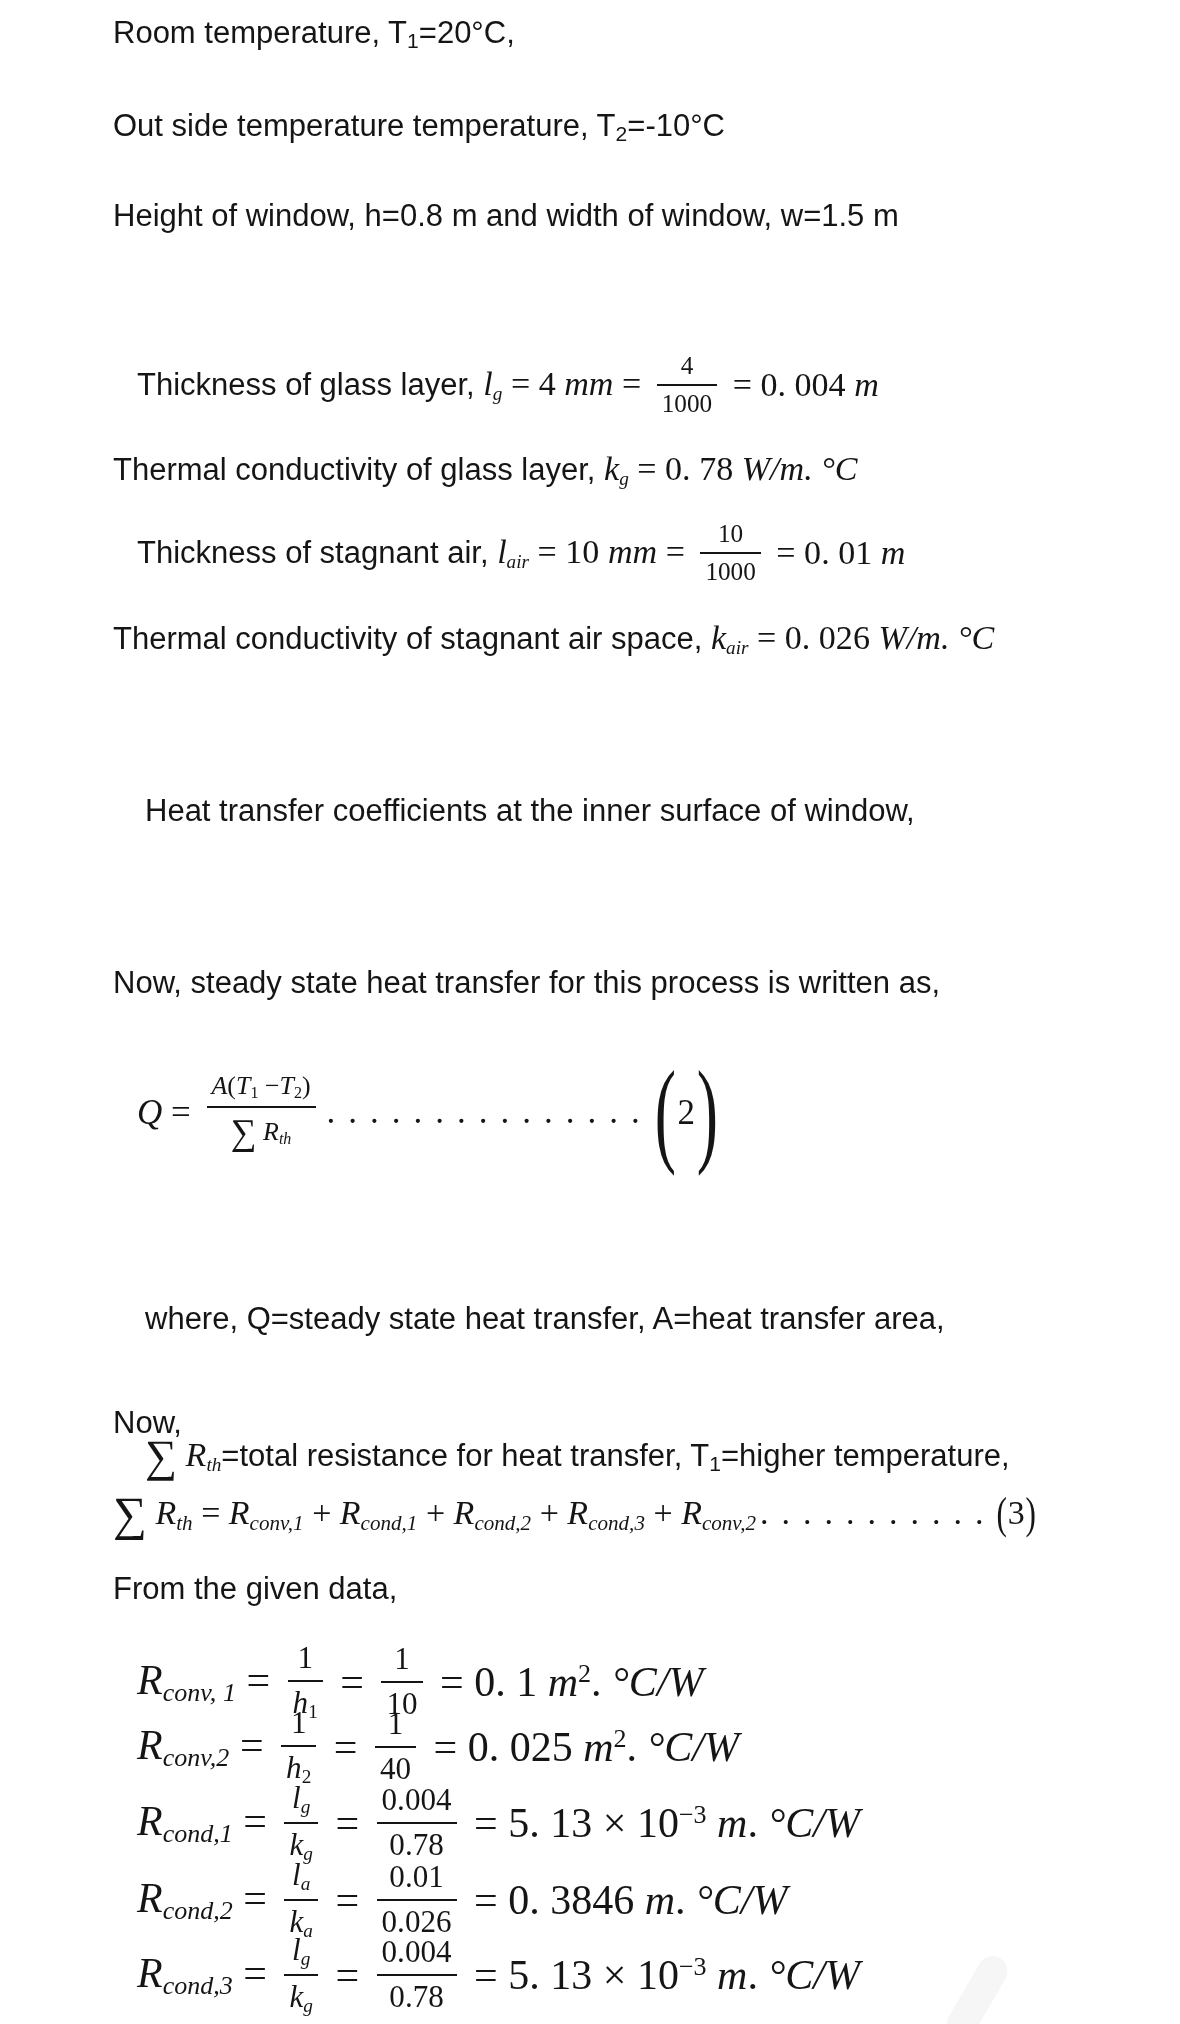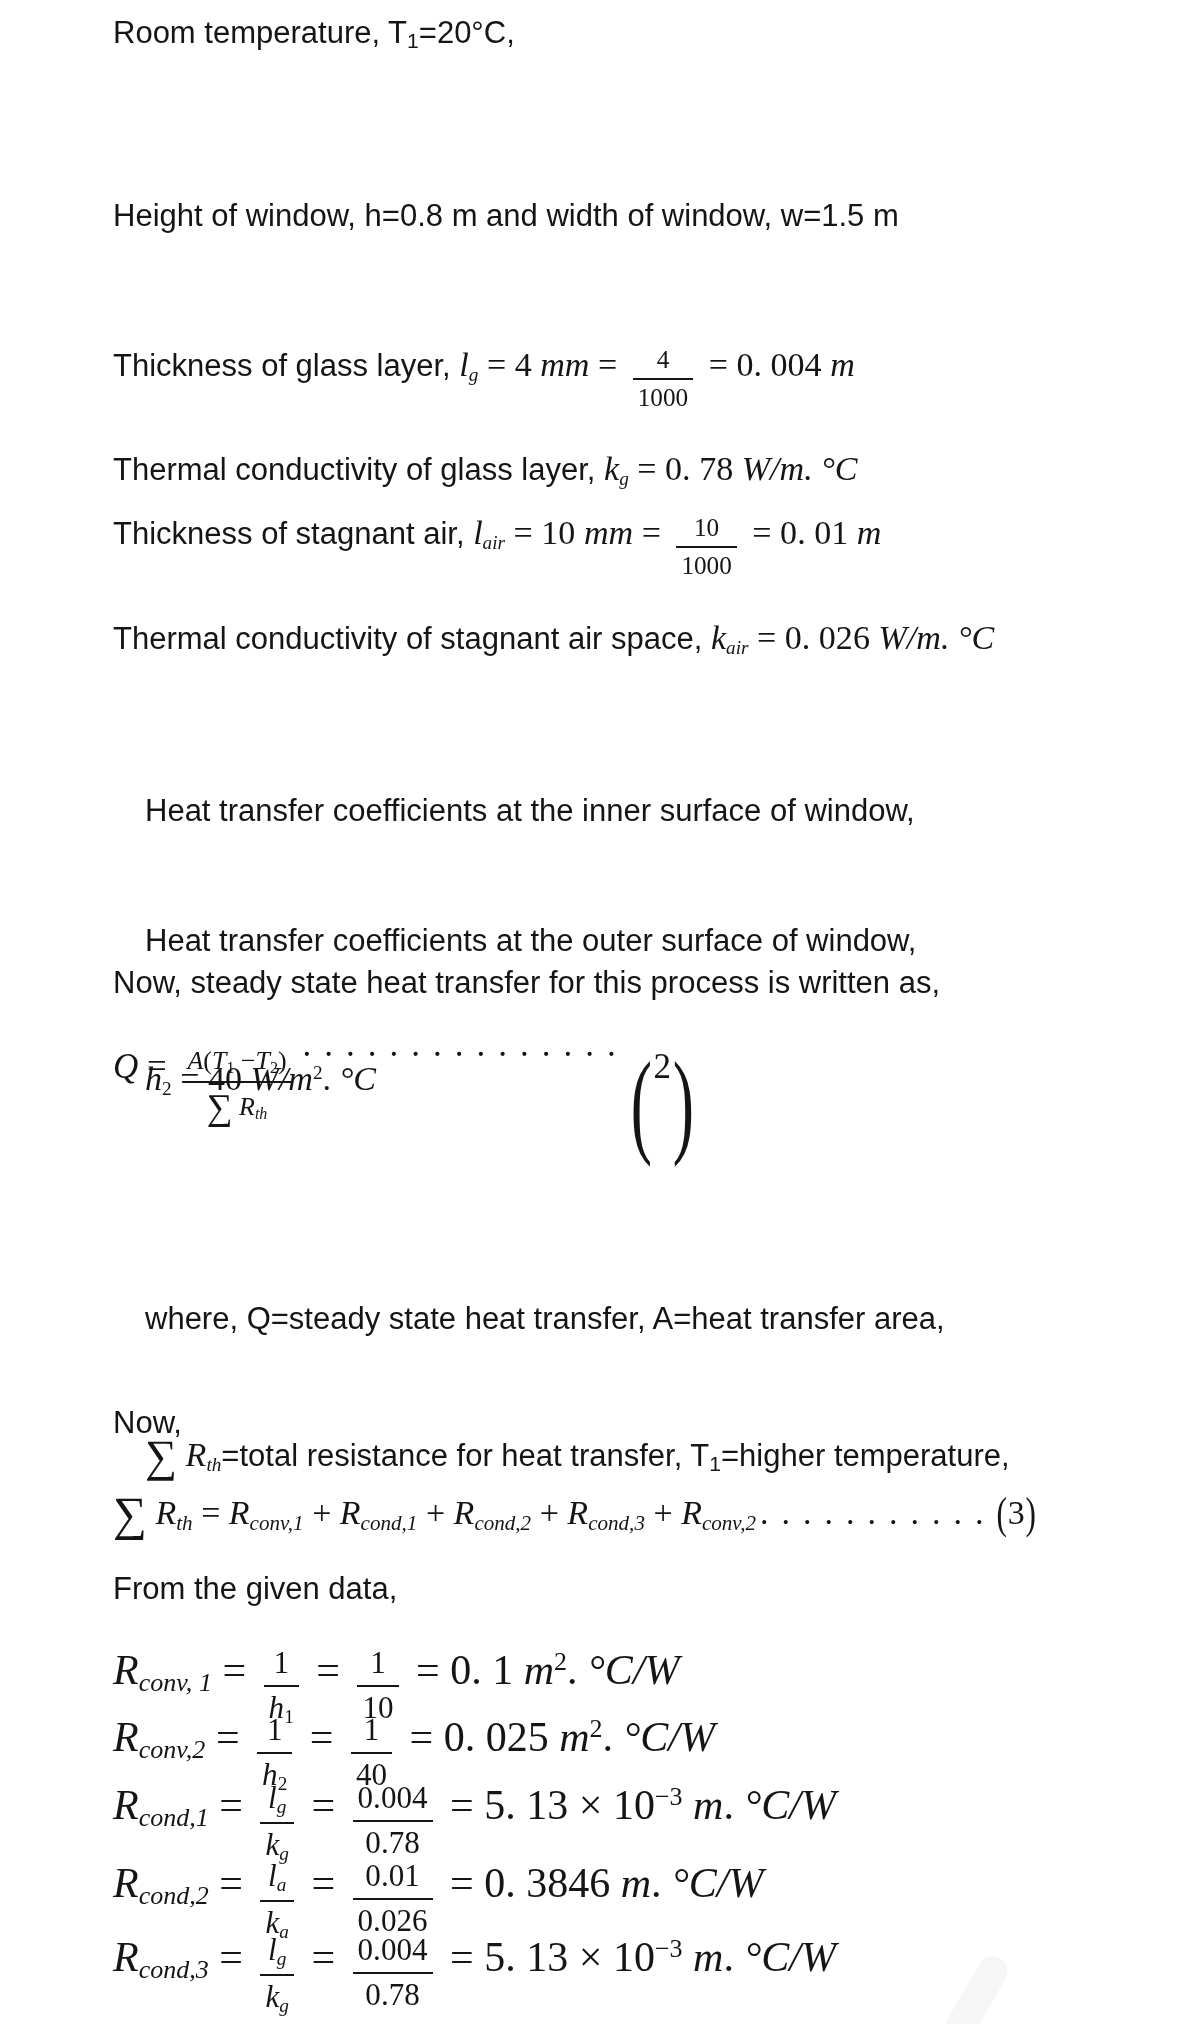--- a/index.html
+++ b/index.html
@@ -15,21 +15,21 @@
   }
   .p{
     position:absolute;
     left:113px;
     font-size:31px;
     line-height:44px;
     white-space:pre;
   }
   .p span{white-space:pre;}
   
-  .fx{display:flex;}
+  .fx{display:flex;align-items:center;margin-left:24px;}
   .fx .tg{line-height:1.18;}
   
   .t-rm,.t-it,.t-sub,.t-subit,.t-sup,.t-sum,.t-dots,.t-lp{font-family:"Liberation Serif",serif;}
   .t-rm,.t-it{font-size:1.1em;}
   .t-it{font-style:italic;}
   .t-sub{font-size:0.62em;vertical-align:-0.28em;}
   .t-subit{font-size:0.62em;font-style:italic;vertical-align:-0.28em;}
   .t-sup{font-size:0.62em;vertical-align:0.55em;}
   .t-sanssub{font-size:0.68em;vertical-align:-0.24em;}
   .t-sum{font-size:1.45em;font-style:normal;vertical-align:-0.12em;}
@@ -61,35 +61,32 @@
     position:absolute;left:962px;top:1952px;width:30px;height:92px;
     background:#efefef;border-radius:15px;transform:rotate(30deg);opacity:.55;
   }
 </style>
 </head>
 <body>
 
 <div class="doc">
 
   <div class="p" style="top:11px"><span class="tg"><span class="t-sans">Room temperature, T</span><span class="t-sanssub">1</span><span class="t-sans">=20°C,</span></span></div>
+  <div class="p" style="top:104px"><span class="tg"><span class="t-sans">Out side temperature temperature, T</span><span class="t-sanssub">2</span><span class="t-sans">=-10°C</span></span></div>
   <div class="p" style="top:194px">Height of window, h=0.8 m and width of window, w=1.5 m</div>
 
   <div class="p fx" style="top:345px;height:80px"><span class="tg"><span class="t-sans">Thickness of glass layer, </span><span class="t-it">l</span><span class="t-subit">g</span><span class="t-rm"> = 4 </span><span class="t-it">mm</span><span class="t-rm"> = </span></span><span class="frac"><span class="num"><span class="tg"><span class="t-rm">4</span></span></span><span class="fbar"></span><span class="den"><span class="tg"><span class="t-rm">1000</span></span></span></span><span class="tg"><span class="t-rm"> = 0. 004 </span><span class="t-it">m</span></span></div>
   <div class="p" style="top:447px"><span class="tg"><span class="t-sans">Thermal conductivity of glass layer, </span><span class="t-it">k</span><span class="t-subit">g</span><span class="t-rm"> = 0. 78 </span><span class="t-it">W/m. °C</span></span></div>
   <div class="p fx" style="top:513px;height:80px"><span class="tg"><span class="t-sans">Thickness of stagnant air, </span><span class="t-it">l</span><span class="t-subit">air</span><span class="t-rm"> = 10 </span><span class="t-it">mm</span><span class="t-rm"> = </span></span><span class="frac"><span class="num"><span class="tg"><span class="t-rm">10</span></span></span><span class="fbar"></span><span class="den"><span class="tg"><span class="t-rm">1000</span></span></span></span><span class="tg"><span class="t-rm"> = 0. 01 </span><span class="t-it">m</span></span></div>
   <div class="p" style="top:616px"><span class="tg"><span class="t-sans">Thermal conductivity of stagnant air space, </span><span class="t-it">k</span><span class="t-subit">air</span><span class="t-rm"> = 0. 026 </span><span class="t-it">W/m. °C</span></span></div>
 
   <div class="p lines" style="top:701px">
     <span class="ln">Heat transfer coefficients at the inner surface of window,</span>
   </div>
 
-  <div class="p lines" style="top:831px">
-    <span class="ln">Heat transfer coefficients at the outer surface of window,</span>
-    <span class="ln"><span class="tg"><span class="t-it">h</span><span class="t-sub">2</span><span class="t-rm"> = 40 </span><span class="t-it">W/m</span><span class="t-sup">2</span><span class="t-rm">. </span><span class="t-it">°C</span></span></span>
-  </div>
 
   <div class="p" style="top:961px">Now, steady state heat transfer for this process is written as,</div>
 
   <div class="p fx eq" style="top:1045px;height:134px"><span class="tg"><span class="t-it">Q</span><span class="t-rm"> = </span></span><span class="frac"><span class="num"><span class="tg"><span class="t-it">A</span><span class="t-rm">(</span><span class="t-it">T</span><span class="t-sub">1</span><span class="t-rm"> −</span><span class="t-it">T</span><span class="t-sub">2</span><span class="t-rm">)</span></span></span><span class="fbar"></span><span class="den"><span class="tg"><span class="t-sum">∑</span><span class="t-it"> R</span><span class="t-subit">th</span></span></span></span><span class="t-dots">...............</span><span class="t-bp">(</span><span class="tg"><span class="t-rm">2</span></span><span class="t-bp">)</span></div>
 
   <div class="p lines lh48" style="top:1207px">
     <span class="ln">where, Q=steady state heat transfer, A=heat transfer area,</span>
     <span class="ln"><span class="tg"><span class="t-sum">∑</span><span class="t-it"> R</span><span class="t-subit">th</span><span class="t-sans">=total resistance for heat transfer, T</span><span class="t-sanssub">1</span><span class="t-sans">=higher temperature,</span></span></span>
   </div>
 

